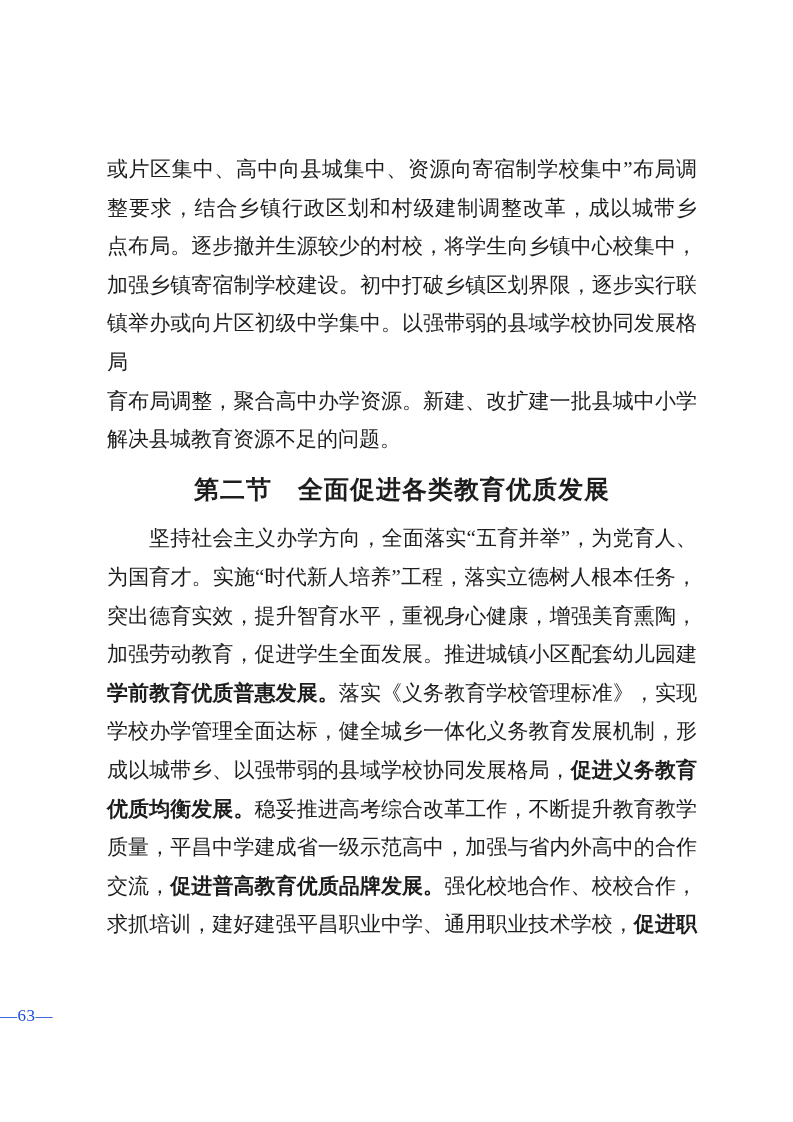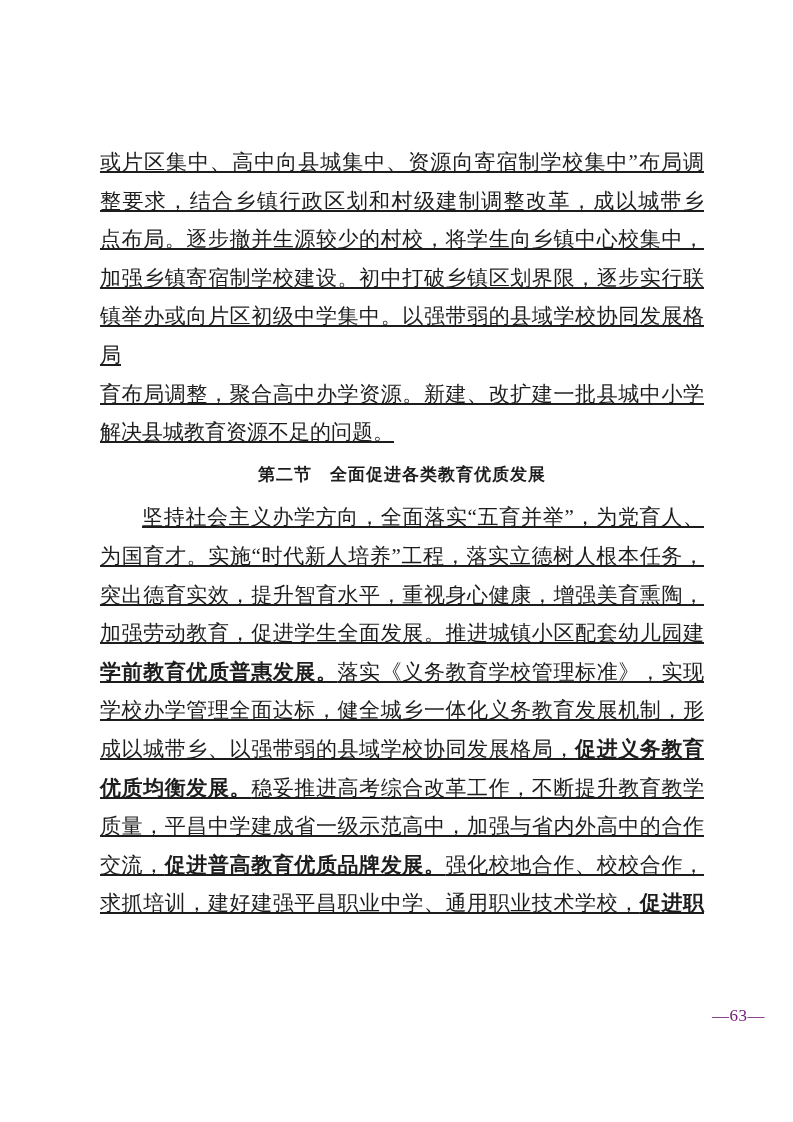--- a/index.html
+++ b/index.html
@@ -20,22 +20,21 @@
     inset: 0;
     background: #ffffff;
   }
   .content {
     position: absolute;
     left: 96px;
     top: 139px;
     width: 612px;
   }
   .paragraph {
-    margin: 4px;
-    text-decoration: underline;
+    margin: 11px;
   }
   .line {
     font-size: 21px;
     line-height: 38.6px;
     text-align: justify;
     text-justify: inter-character;
     white-space: normal;
   }
   .line.fill {
     text-align-last: justify;
@@ -47,37 +46,37 @@
     text-indent: 42px;
   }
   .seg-regular {
     font-weight: 400;
   }
   .seg-bold {
     font-weight: 700;
     font-family: "Liberation Sans", "DejaVu Sans", sans-serif;
   }
   .heading {
-    font-size: 17px;
+    font-size: 25px;
     line-height: 38.6px;
     font-weight: 700;
     text-align: center;
     letter-spacing: 1px;
     font-family: "Liberation Sans", "DejaVu Sans", sans-serif;
     margin: 0;
   }
   .footer {
     position: absolute;
     top: 1002px;
     left: 0;
     width: 765px;
-    text-align: right;
+    text-align: left;
     font-size: 17px;
     line-height: 28px;
-    color: #701a75;
+    color: #1d4ed8;
     letter-spacing: 0.5px;
   }
 </style>
 </head>
 <body>
 
 <div class="page">
   <div class="content">
       <div class="paragraph">
         <div class="line fill"><span class="seg-regular">或片区集中、高中向县城集中、资源向寄宿制学校集中”布局调</span></div>

